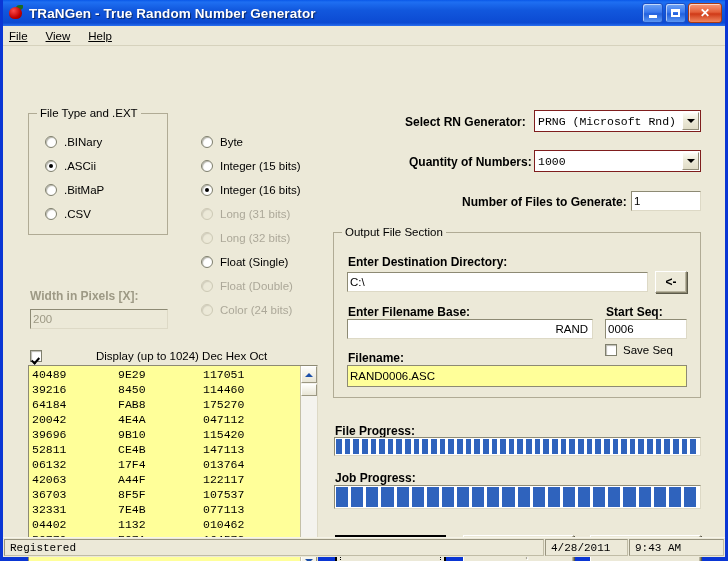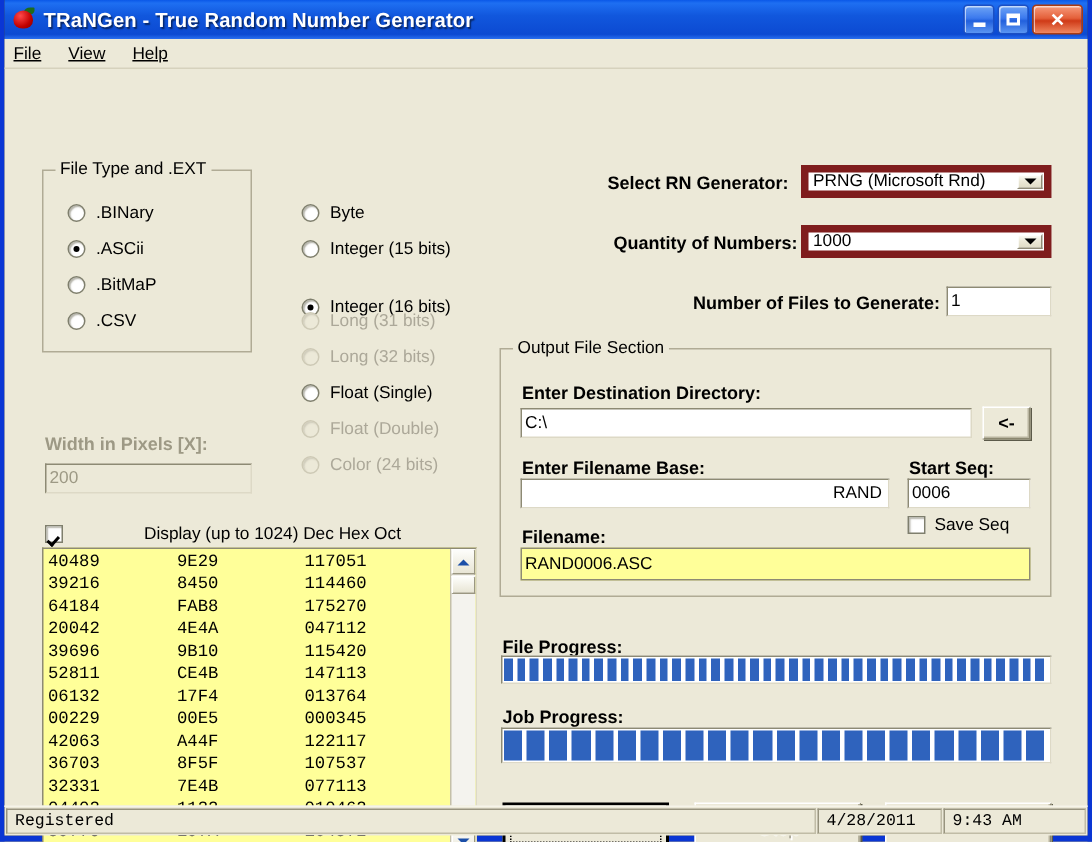--- a/index.html
+++ b/index.html
@@ -116,23 +116,23 @@
     font-size: 11.5px; color: #000;
     display: flex; align-items: center; padding: 0 2px;
     overflow: hidden;
   }
   .tinput.disabled { background: #ece9d8; color: #9d9985; }
   .tinput.yellow { background: #ffff99; border: 1px solid #8d8a74; }
   .tinput.rightalign { justify-content: flex-end; padding-right: 4px; }
   
   .combo {
     position: absolute; background: #ffffff;
-    border: 5px solid #7f1d1d;
+    border: 1px solid #7f1d1d;
     display: flex; align-items: center;
-    font-size: 11.5px; color: #000; padding-left: 3px;
+    font-size: 11.5px; color: #000; padding-left: 3px; font-family: Liberation Mono, monospace;
   }
   .combo .arrowbox {
     position: absolute; right: 1px; top: 1px; bottom: 1px; width: 17px;
     background: linear-gradient(to bottom,#fbfbf6 0%,#ece9d8 45%,#e0dcc6 100%);
     border: 1px solid #ffffff;
     border-right-color: #908c78; border-bottom-color: #908c78;
     display: flex; align-items: center; justify-content: center;
   }
   .caret-dn {
     width: 0; height: 0;
@@ -287,21 +287,21 @@
     <div class="tinput disabled" style="left:27px; top:263px; width:138px; height:20px;">200</div>
 
     <div class="radio-row" style="left:198px; top:90px;">
       <span class="radio"></span>
       <span>Byte</span>
     </div>
     <div class="radio-row" style="left:198px; top:114px;">
       <span class="radio"></span>
       <span>Integer (15 bits)</span>
     </div>
-    <div class="radio-row" style="left:198px; top:138px;margin-top:15px;">
+    <div class="radio-row" style="left:198px; top:138px;">
       <span class="radio checked"></span>
       <span>Integer (16 bits)</span>
     </div>
     <div class="radio-row disabled" style="left:198px; top:162px;">
       <span class="radio disabled"></span>
       <span>Long (31 bits)</span>
     </div>
     <div class="radio-row disabled" style="left:198px; top:186px;">
       <span class="radio disabled"></span>
       <span>Long (32 bits)</span>
@@ -353,25 +353,20 @@
           </div>
           <div class="lrow">
             <span class="c1">52811</span>
             <span class="c2">CE4B</span>
             <span class="c3">147113</span>
           </div>
           <div class="lrow">
             <span class="c1">06132</span>
             <span class="c2">17F4</span>
             <span class="c3">013764</span>
-          </div>
-          <div class="lrow">
-            <span class="c1">00229</span>
-            <span class="c2">00E5</span>
-            <span class="c3">000345</span>
           </div>
           <div class="lrow">
             <span class="c1">42063</span>
             <span class="c2">A44F</span>
             <span class="c3">122117</span>
           </div>
           <div class="lrow">
             <span class="c1">36703</span>
             <span class="c2">8F5F</span>
             <span class="c3">107537</span>

